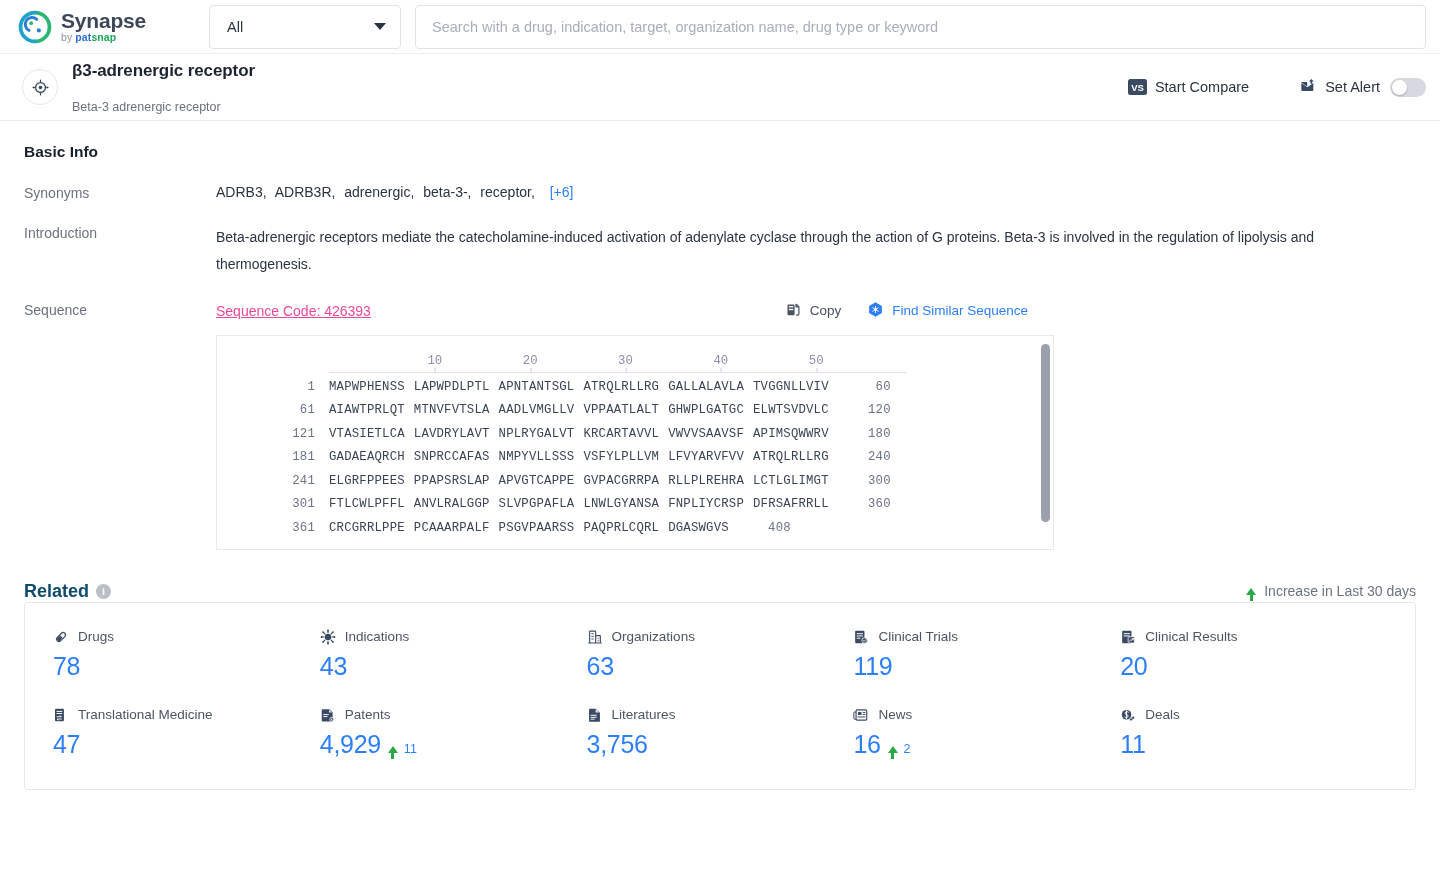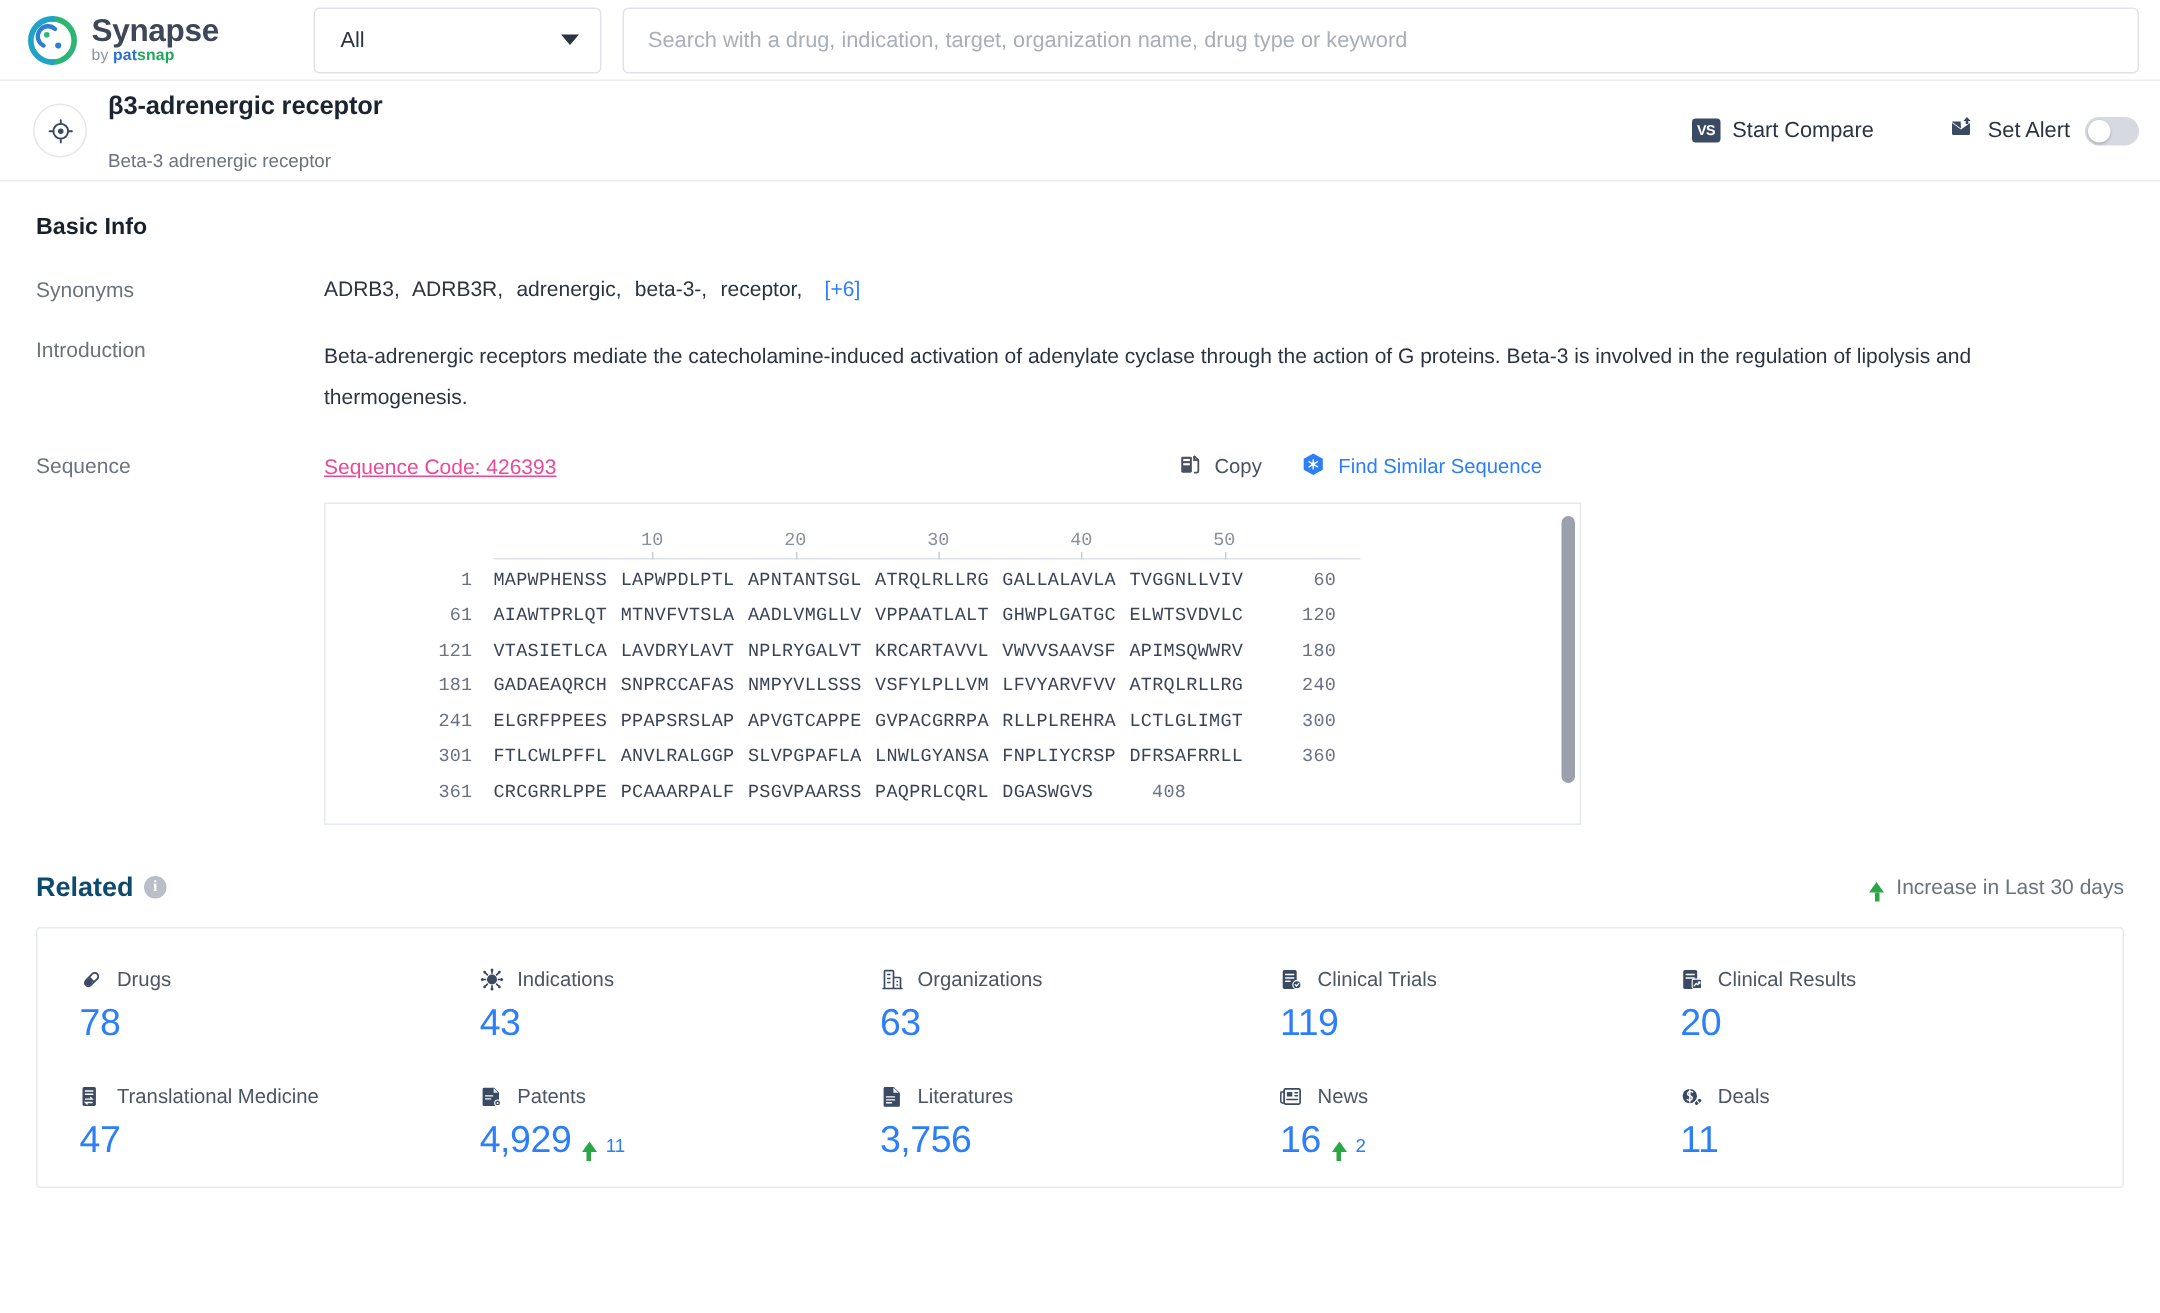--- a/index.html
+++ b/index.html
@@ -192,25 +192,25 @@
     border-left: 5px solid transparent;
     border-right: 5px solid transparent;
     border-bottom: 7px solid #29a745;
   }
   .arrow-up::after {
     content: ""; position: absolute; left: -1.5px; top: 7px;
     width: 3px; height: 6px; background: #29a745;
   }
 
   .related-card {
-    margin-top: 16px;
+    margin-top: 0;
     border: 1px solid #e6e9ed;
     border-radius: 3px;
     background: #fff;
-    padding: 26px 28px 16px 28px;
+    padding: 26px 28px 30px 28px;
   }
   .grid {
     display: grid;
     grid-template-columns: repeat(5, 1fr);
     row-gap: 26px;
   }
   .stat-label {
     display: flex; align-items: center; gap: 9px;
     font-size: 13.5px; color: #4c5564;
   }

